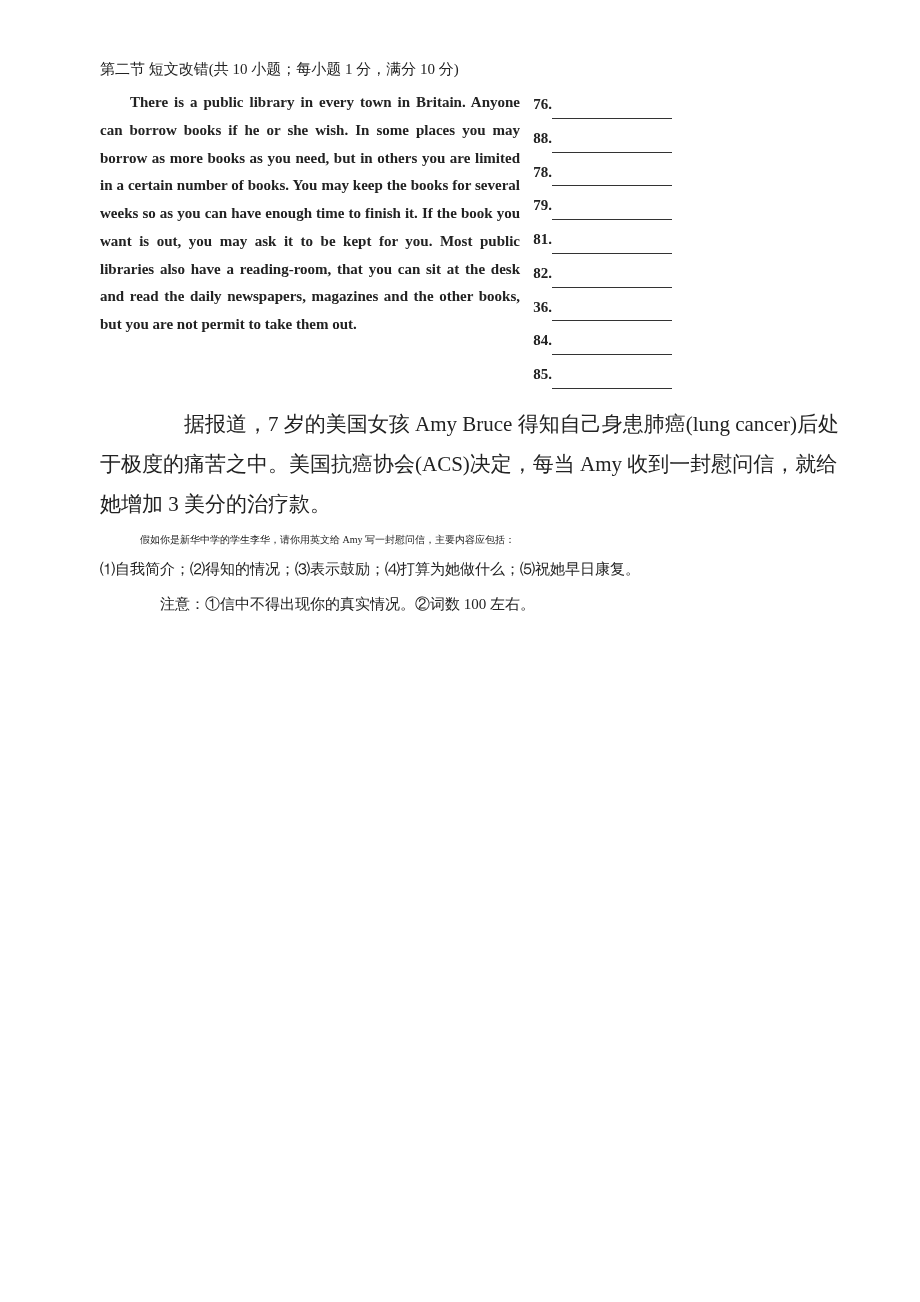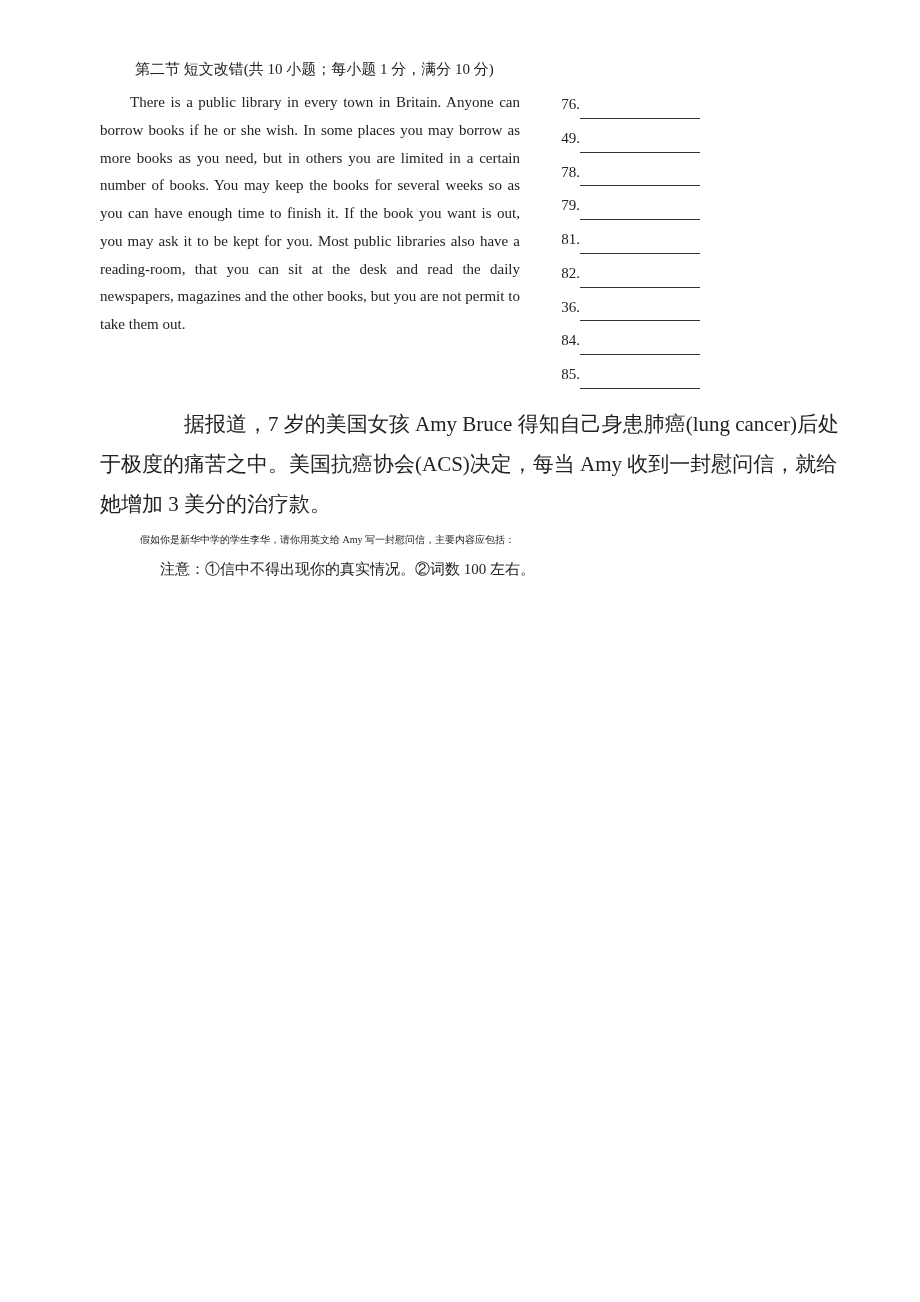--- a/index.html
+++ b/index.html
@@ -15,27 +15,27 @@
       color: #222;
       width: 920px;
       min-height: 1302px;
       padding: 60px 80px 60px 100px;
     }
 
     .section-header {
       font-size: 15px;
       margin-bottom: 10px;
       font-family: "SimSun", "宋体", serif;
-      margin-left: 35px;
     }
 
     .content-area {
       display: flex;
-      gap: 32px;
+      gap: 4px;
       margin-bottom: 10px;
+      font-weight: bold;
     }
 
     .passage {
       flex: 0 0 420px;
       line-height: 1.85;
       font-size: 15px;
       text-indent: 2em;
       text-align: justify;
     }
 
@@ -111,21 +111,21 @@
 
   <div class="content-area">
     <div class="passage">    There is a public library in every town in Britain. Anyone can borrow books if he or she wish. In some places you may borrow as more books as you need, but in others you are limited in a certain number of books. You may keep the books for several weeks so as you can have enough time to finish it. If the book you want is out, you may ask it to be kept for you. Most public libraries also have a reading-room, that you can sit at the desk and read the daily newspapers, magazines and the other books, but you are not permit to take them out.</div>
 
     <div class="answer-lines">
       <div class="answer-row">
         <span class="answer-num">76.</span>
         <span class="answer-line"></span>
       </div>
       <div class="answer-row">
-        <span class="answer-num">49.</span>
+        <span class="answer-num">88.</span>
         <span class="answer-line"></span>
       </div>
       <div class="answer-row">
         <span class="answer-num">78.</span>
         <span class="answer-line"></span>
       </div>
       <div class="answer-row">
         <span class="answer-num">79.</span>
         <span class="answer-line"></span>
       </div>
@@ -149,14 +149,15 @@
         <span class="answer-num">85.</span>
         <span class="answer-line"></span>
       </div>
     </div>
   </div>
 </div>
 
 <div>
   <div class="writing-content">　　据报道，7 岁的美国女孩 Amy Bruce 得知自己身患肺癌(lung cancer)后处于极度的痛苦之中。美国抗癌协会(ACS)决定，每当 Amy 收到一封慰问信，就给她增加 3 美分的治疗款。</div>
   <div class="writing-content2">　　假如你是新华中学的学生李华，请你用英文给 Amy 写一封慰问信，主要内容应包括：</div>
+  <div class="writing-items">⑴自我简介；⑵得知的情况；⑶表示鼓励；⑷打算为她做什么；⑸祝她早日康复。</div>
   <div class="writing-note">　　注意：①信中不得出现你的真实情况。②词数 100 左右。</div>
 </div>
 
 </body></html>

